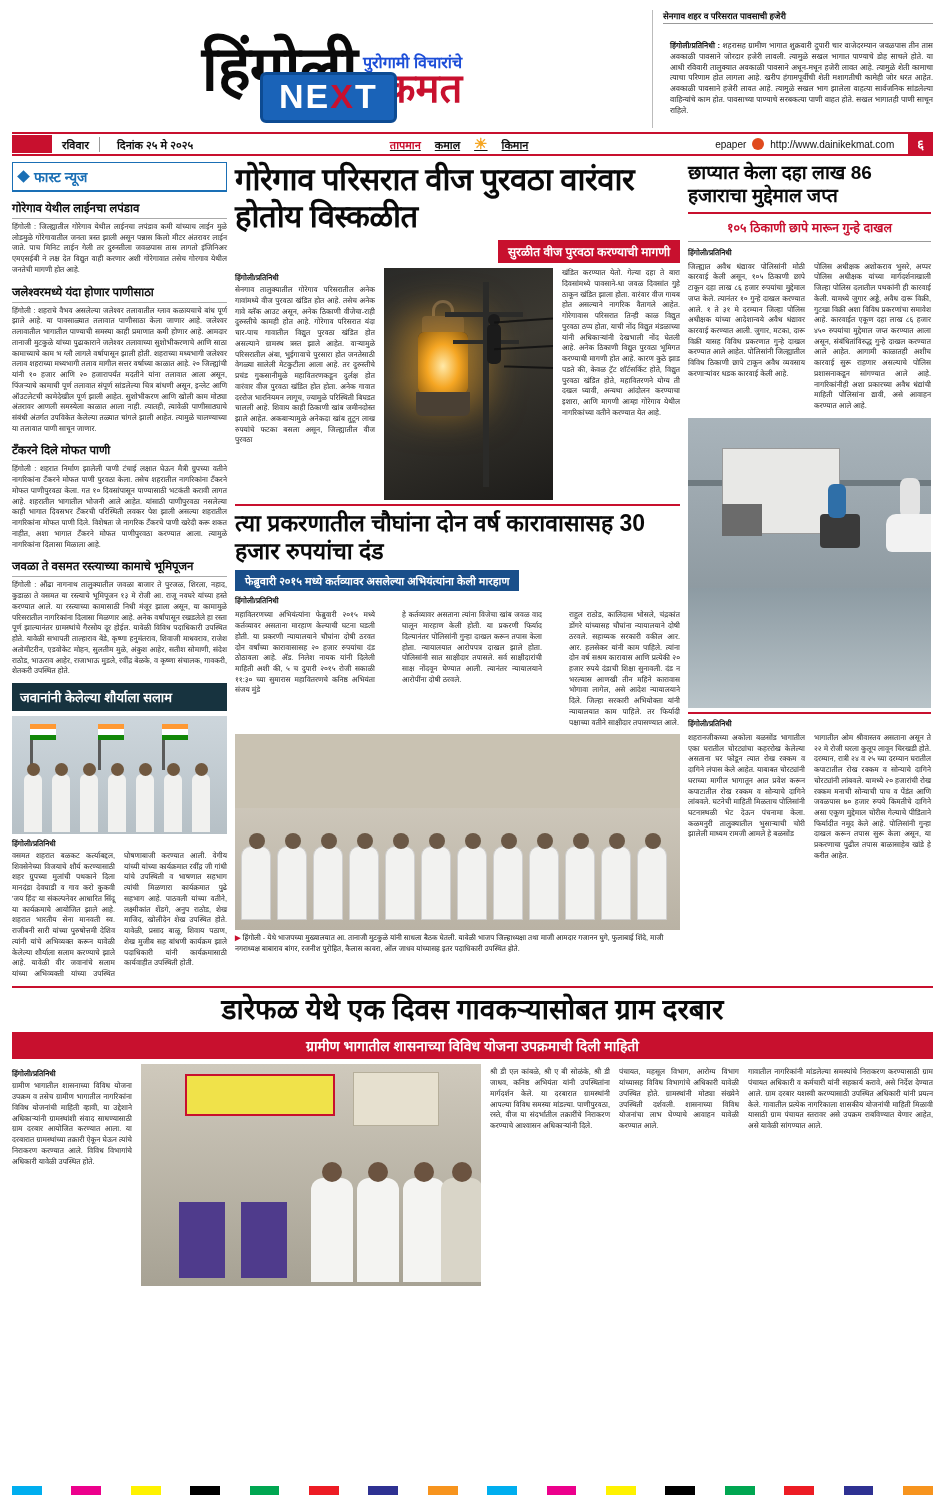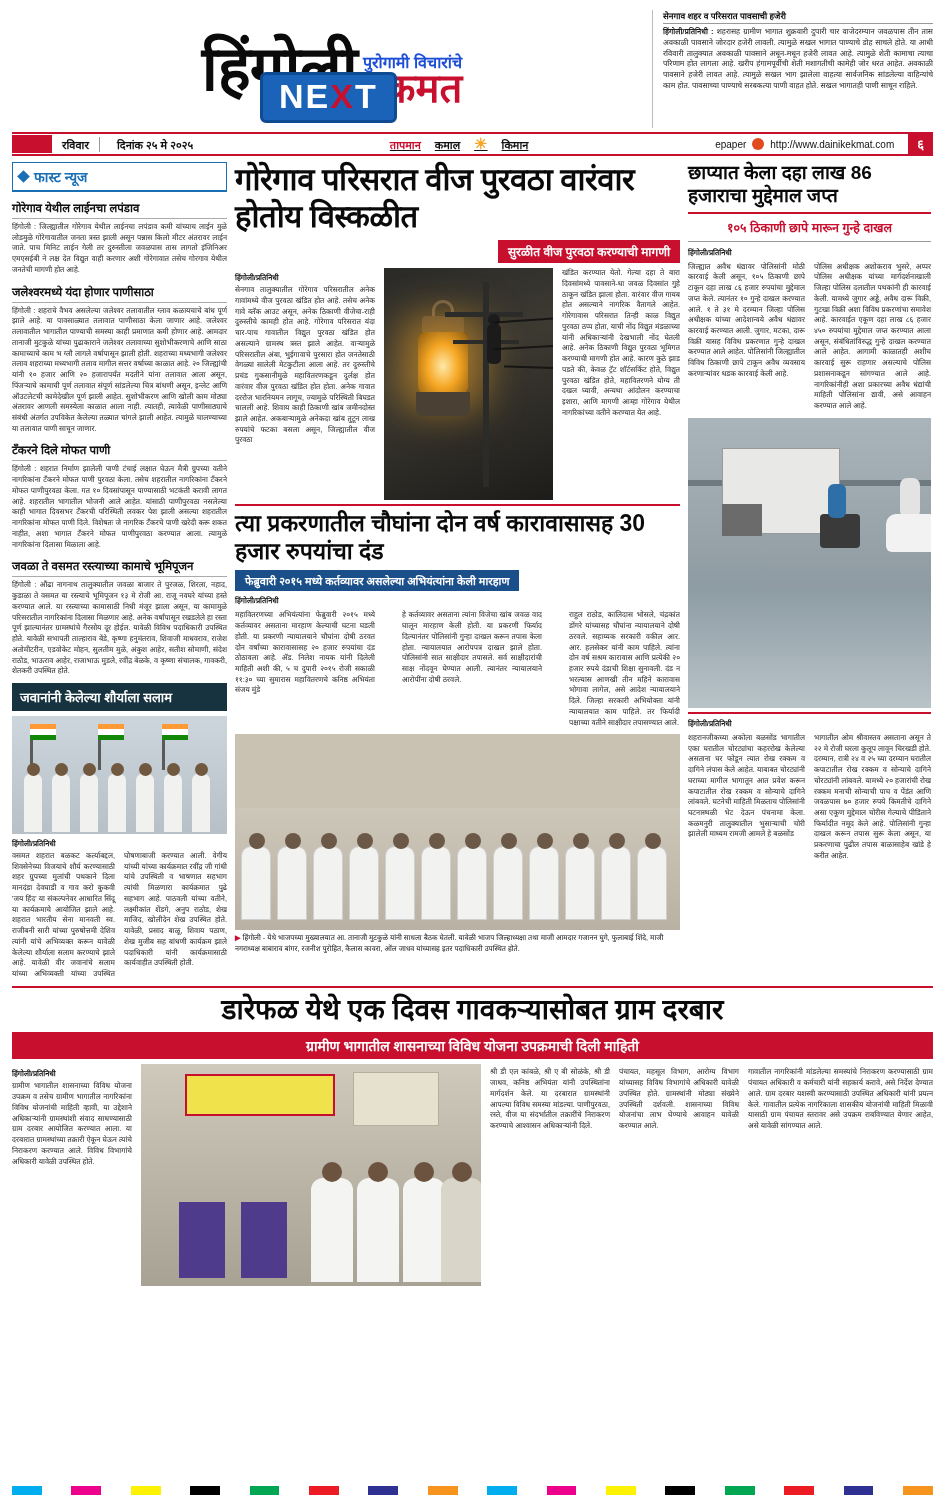--- a/index.html
+++ b/index.html
@@ -21,22 +21,22 @@
   .mast-tag { color:#1d4ed8; font-size:16px; font-weight:bold; margin-bottom:-4px;margin-top:20px; }
   .mast-ekmat { color:#c8102e; font-size:40px; font-weight:bold; line-height:0.95; }
   .mast-next {
     position:absolute; left:248px; top:62px;
     background:#1a63b8; color:#fff; font-size:34px; font-weight:bold;
     padding:2px 16px 4px 16px; border-radius:6px; letter-spacing:2px;
     border:3px solid #0d4b93;
   }
   .mast-next .x { color:#c8102e; }
   .mast-right { flex:1; border-left:1px solid #bbb; padding-left:10px; }
-  .mr-head { font-size:8.5px; font-weight:bold; color:#111; border-bottom:1px solid #999; padding-bottom:2px; margin-bottom:3px;}
-  .mr-body { font-size:7.6px; line-height:1.42; text-align:justify; color:#222; }
+  .mr-head { font-size:8.5px; font-weight:bold; color:#111; border-bottom:1px solid #999; padding-bottom:2px; margin-bottom:17px;}
+  .mr-body { font-size:7.6px; line-height:1.42; text-align:justify; color:#222;margin-left:7px; }
 
   
   .datestrip { height:24px; display:flex; align-items:center; border-top:2px solid #c8102e; border-bottom:2px solid #c8102e; margin-top:4px; background:#fff; }
   .ds-redblock { width:40px; height:18px; background:#c8102e; }
   .ds-date { font-size:11px; font-weight:bold; padding:0 10px; }
   .ds-mid { flex:1; display:flex; align-items:center; justify-content:center; gap:14px; font-size:11px; font-weight:bold;text-decoration:underline; }
   .ds-temp { color:#c8102e; }
   .ds-sun { color:#f5a623; font-size:15px; }
   .ds-epaper { display:flex; align-items:center; gap:6px; font-size:10px; padding-right:8px; }
   .globe { width:12px; height:12px; border-radius:50%; background:#e04a1e; display:inline-block; }

